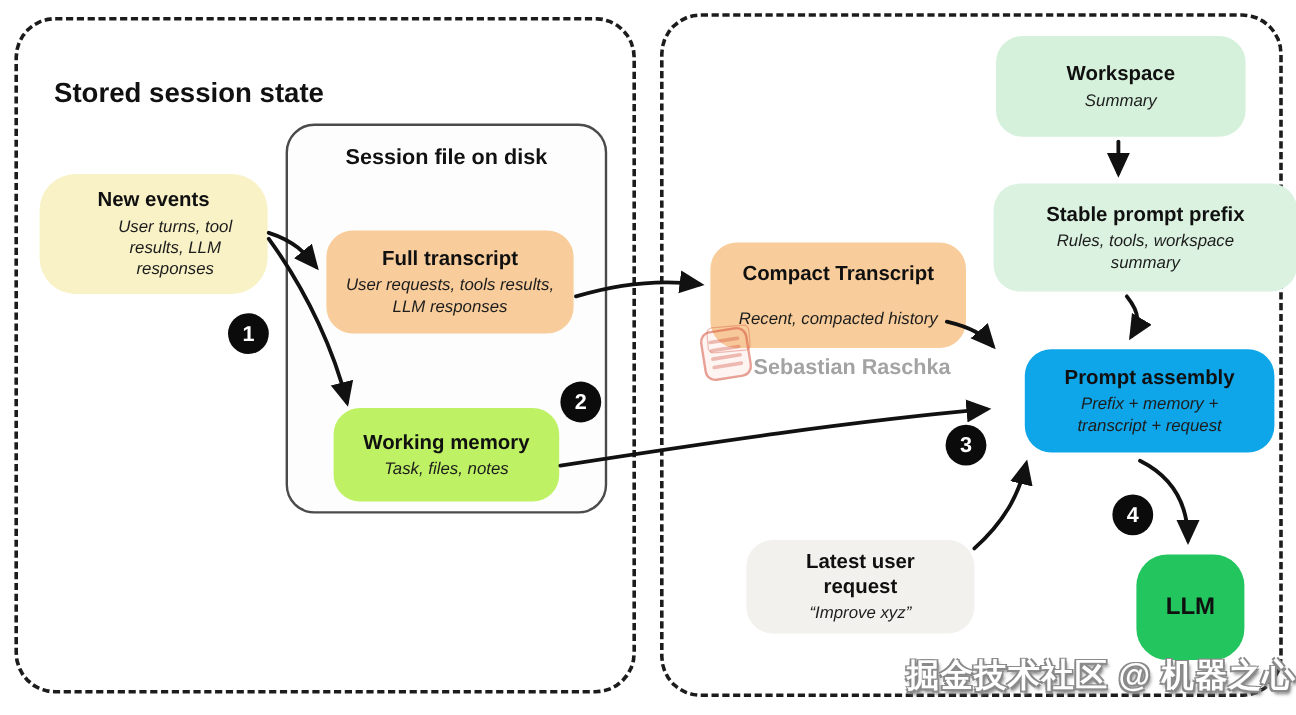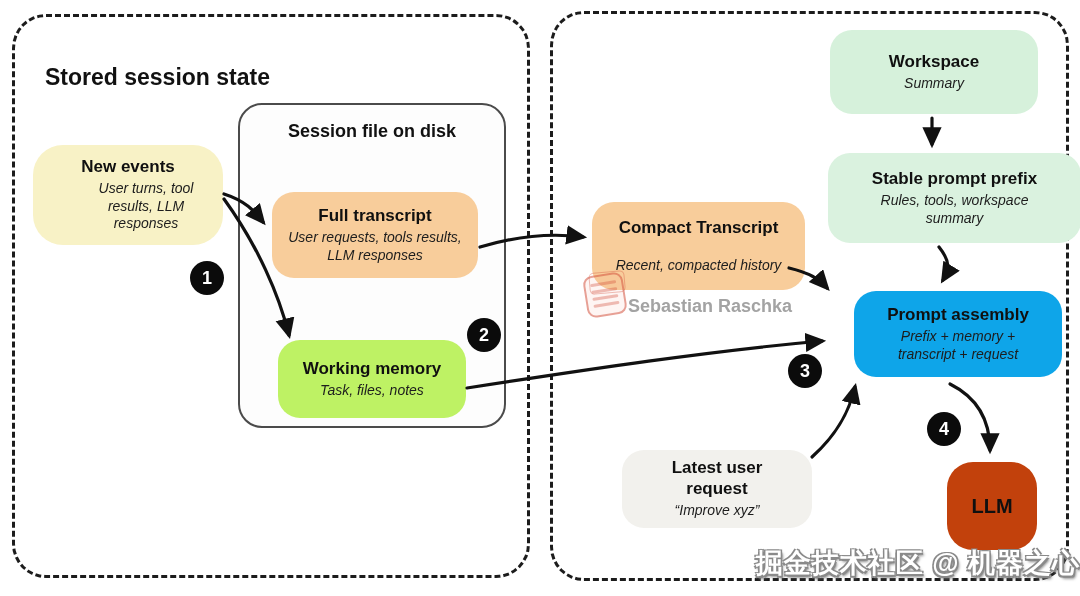--- a/index.html
+++ b/index.html
@@ -186,21 +186,21 @@
   <div class="node" style="left: 830px; top: 291px; width: 208px; height: 86px; background: #0ea5e9; margin-left: 24px;">
     <div class="node-title">Prompt assembly</div>
     <div class="node-sub" style="max-width:172px;">Prefix + memory + transcript + request</div>
   </div>
 
   <div class="node node-latest" style="left: 622px; top: 450px; width: 190px; height: 78px; background: rgb(242, 241, 237);">
     <div class="node-title">Latest user request</div>
     <div class="node-sub">“Improve xyz”</div>
   </div>
 
-  <div class="node node-llm" style="left: 947px; top: 462px; width: 90px; height: 88px; border-radius: 26px; background: #c2410c;">
+  <div class="node node-llm" style="left: 947px; top: 462px; width: 90px; height: 88px; border-radius: 26px; background: #22c55e;">
     <div class="node-title">LLM</div>
   </div>
 
   <svg id="arrow-layer" width="1080" height="596" viewBox="0 0 1080 596">
     <defs>
       <marker id="ah" markerWidth="8" markerHeight="8" refX="5.2" refY="3" orient="auto">
         <path d="M0,0 L6.5,3 L0,6 z" fill="#111"></path>
       </marker>
     </defs>
     <path class="arrow" d="M 224,194 C 246,201 254,211 263,222" marker-end="url(#ah)"></path>

